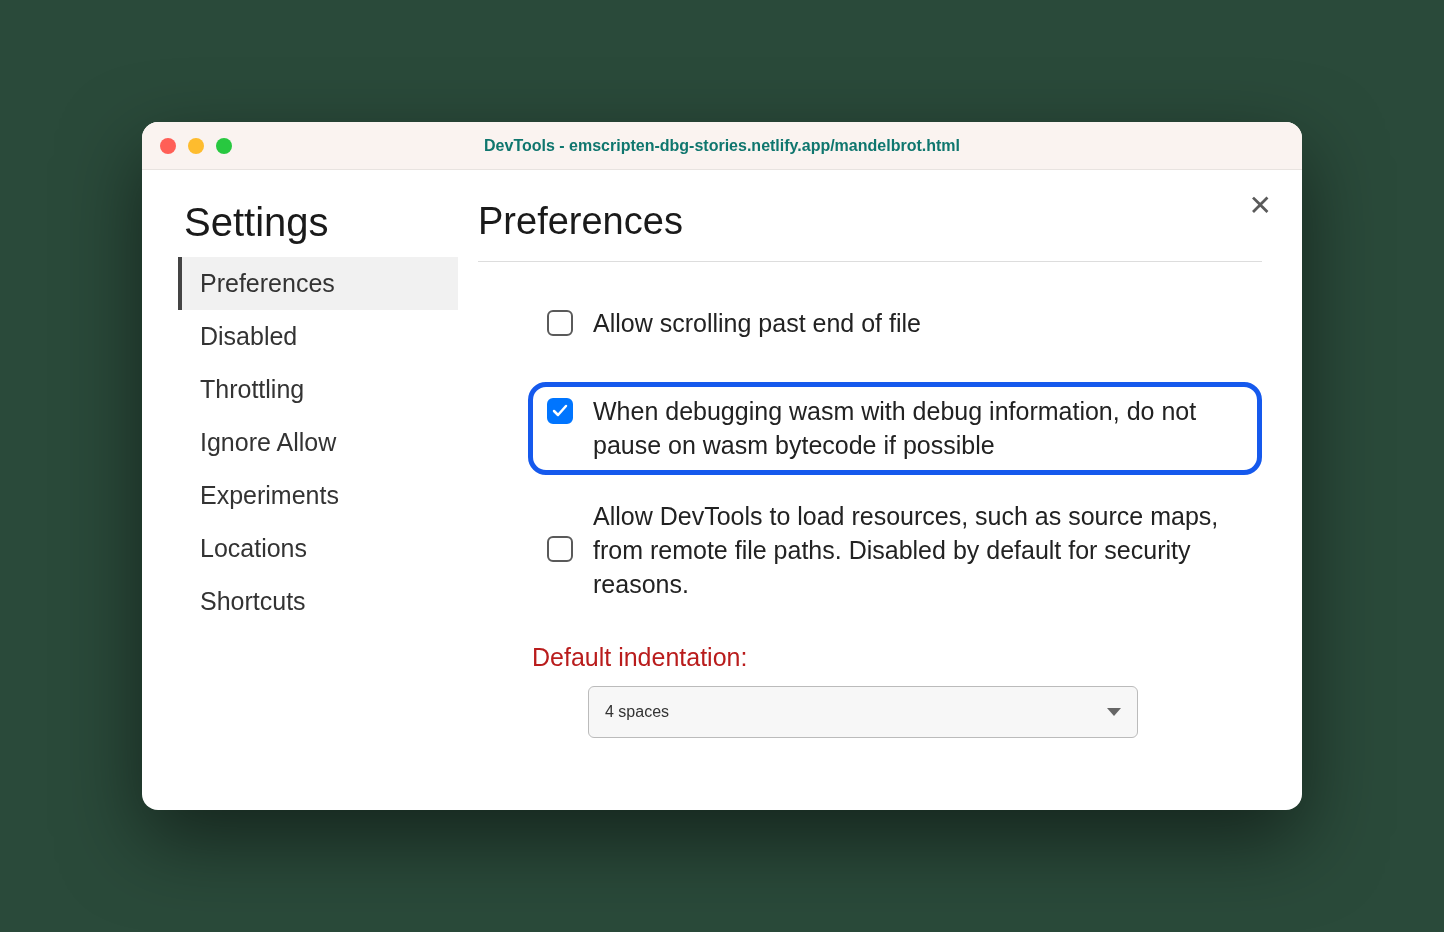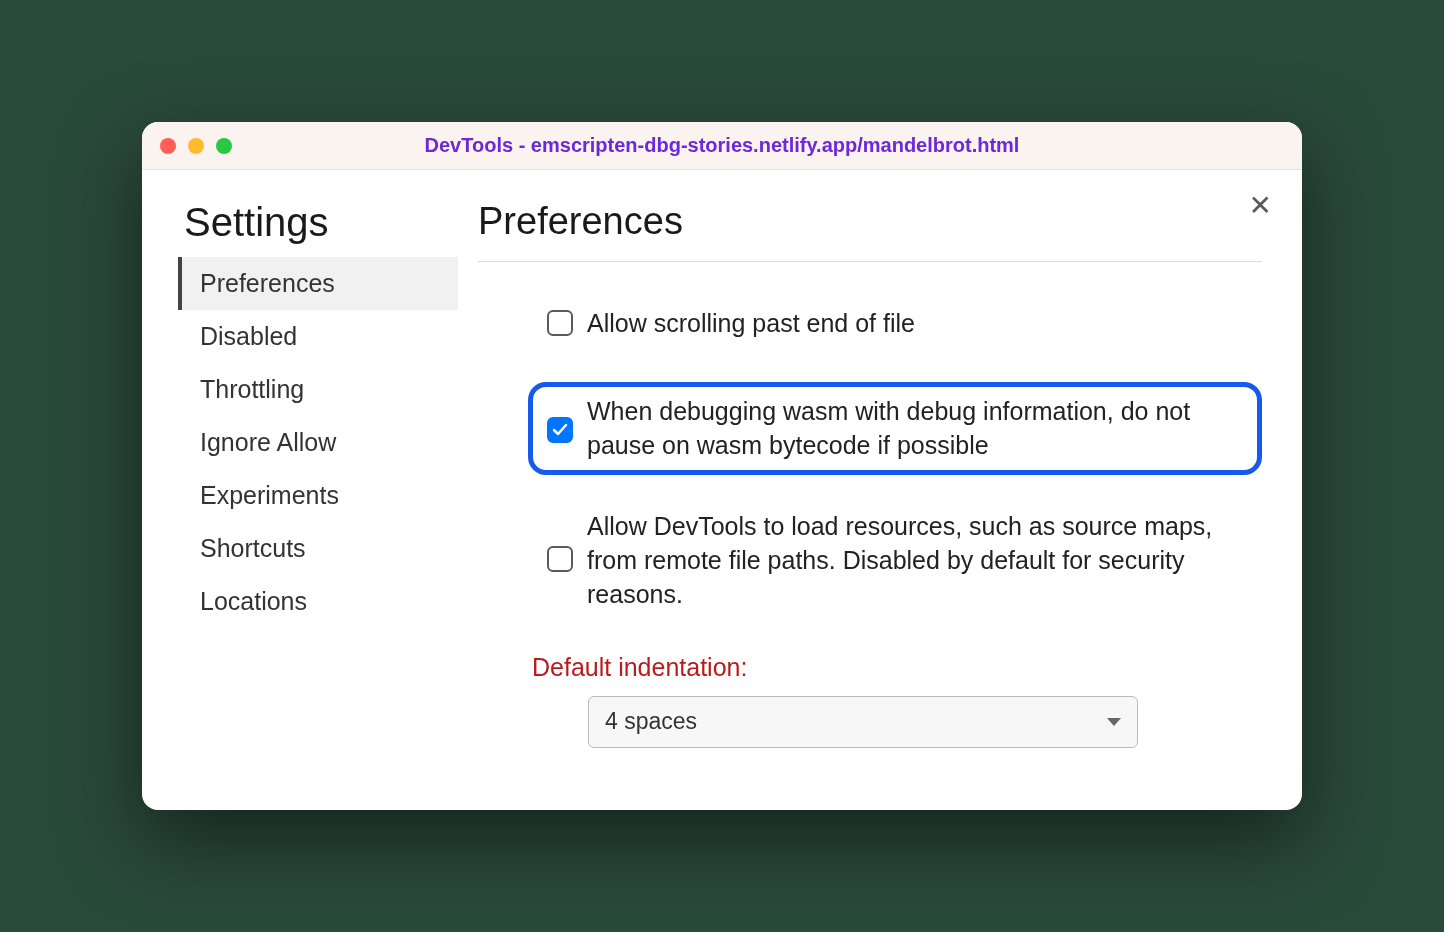--- a/index.html
+++ b/index.html
@@ -43,23 +43,23 @@
       border-radius: 50%;
     }
     .tl.red { background: #ff5f57; }
     .tl.yellow { background: #febc2e; }
     .tl.green { background: #28c840; }
     .title {
       position: absolute;
       left: 0;
       right: 0;
       text-align: center;
-      font-size: 20px;
+      font-size: 16px;
       font-weight: 600;
-      color: #6d28d9;
+      color: #0f766e;
       pointer-events: none;
     }
     .content {
       display: flex;
       position: relative;
       padding: 30px 40px 40px 36px;
       min-height: 640px;
     }
     .close-x {
       position: absolute;
@@ -107,30 +107,29 @@
       border: none;
       border-top: 1px solid #ddd;
       margin-bottom: 32px;
     }
     .options {
       padding-left: 50px;
     }
     .option-row {
       display: flex;
       align-items: flex-start;
-      gap: 14px;
+      gap: 20px;
       margin-bottom: 28px;
       padding: 8px 14px;
       border: 5px solid transparent;
       border-radius: 18px;
     }
     .option-row.highlight {
       border: 5px solid #1559ed;
-      margin-bottom: 22px;
-      align-items: center;
+      margin-bottom: 12px;
     }
     .checkbox {
       width: 26px;
       height: 26px;
       border: 2px solid #5a5a5a;
       border-radius: 6px;
       flex-shrink: 0;
       display: flex;
       align-items: center;
       justify-content: center;
@@ -173,21 +172,21 @@
       border: 1px solid #bbb;
       border-radius: 6px;
       background: #f7f7f7;
       display: flex;
       align-items: center;
       justify-content: space-between;
       padding: 0 16px;
       cursor: pointer;
     }
     .select-text {
-      font-size: 23px;
+      font-size: 16px;
       color: #333;
       text-align: right;
     }
     .select-arrow {
       width: 0;
       height: 0;
       border-left: 7px solid transparent;
       border-right: 7px solid transparent;
       border-top: 8px solid #666;
     }
@@ -208,22 +207,22 @@
   <div class="content">
     <div class="close-x">✕</div>
 
     <div class="sidebar">
       <h1>Settings</h1>
       <div class="nav-item active">Preferences</div>
       <div class="nav-item">Disabled</div>
       <div class="nav-item">Throttling</div>
       <div class="nav-item">Ignore Allow</div>
       <div class="nav-item">Experiments</div>
+      <div class="nav-item">Locations</div>
       <div class="nav-item">Shortcuts</div>
-      <div class="nav-item">Locations</div>
     </div>
 
     <div class="main">
       <h2>Preferences</h2>
       <hr class="divider">
 
       <div class="options">
 
         <div class="option-row">
           <div class="checkbox">

